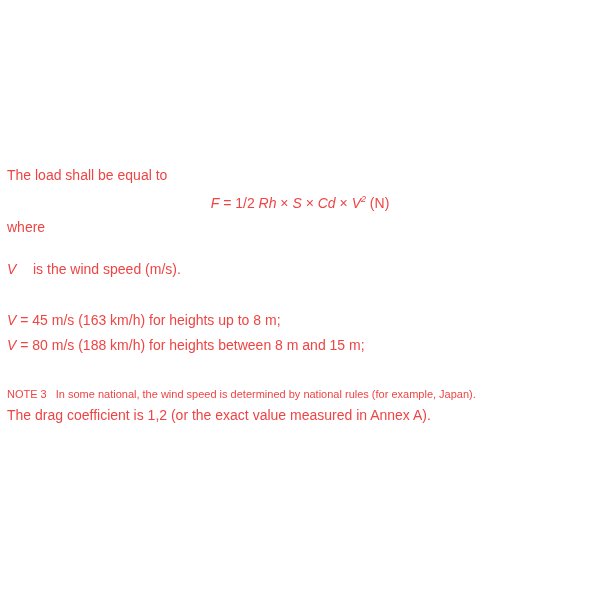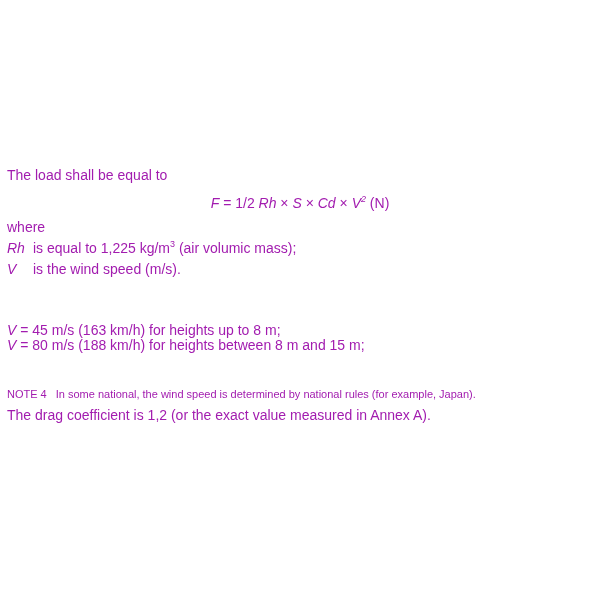--- a/index.html
+++ b/index.html
@@ -7,21 +7,21 @@
     padding: 0;
     background: #ffffff;
   }
   .page {
     position: relative;
     width: 504px;
     height: 600px;
     background: #ffffff;
     overflow: hidden;
     font-family: "Liberation Sans", sans-serif;
-    color: #a21caf;
+    color: #ef4444;
   }
   .line {
     position: absolute;
     left: 7px;
     right: 20px;
     font-size: 14px;
     line-height: 17px;
     white-space: nowrap;
   }
   .wrapline {
@@ -64,29 +64,28 @@
   <div class="line" style="top:167px">
     <span>The load shall be equal to</span>
   </div>
 
   <div class="formula-line" style="top:195px"><span class="it">F</span><span> = 1/2 </span><span class="it">Rh</span><span> × </span><span class="it">S</span><span> × </span><span class="it">Cd</span><span> × </span><span class="it">V</span><sup class="it">2</sup><span> (N)</span></div>
 
   <div class="line" style="top:219px">
     <span>where</span>
   </div>
 
-  <div class="line" style="top:240px"><span class="def-symbol">Rh</span><span>is equal to 1,225 kg/m</span><sup>3</sup><span> (air volumic mass);</span></div>
 
   <div class="line" style="top:261px"><span class="def-symbol">V</span><span>is the wind speed (m/s).</span></div>
 
 
-  <div class="line" style="top:322px"><span class="it">V</span><span> = 45 m/s (163 km/h) for heights up to 8 m;</span></div>
+  <div class="line" style="top:312px"><span class="it">V</span><span> = 45 m/s (163 km/h) for heights up to 8 m;</span></div>
 
   <div class="line" style="top:337px"><span class="it">V</span><span> = 80 m/s (188 km/h) for heights between 8 m and 15 m;</span></div>
 
 
-  <div class="line note-line" style="top:387px"><span class="note-label">NOTE 4</span><span>In some national, the wind speed is determined by national rules (for example, Japan).</span></div>
+  <div class="line note-line" style="top:387px"><span class="note-label">NOTE 3</span><span>In some national, the wind speed is determined by national rules (for example, Japan).</span></div>
 
   <div class="line" style="top:407px">
     <span>The drag coefficient is 1,2 (or the exact value measured in Annex A).</span>
   </div>
 
 </div>
 
 </body></html>

